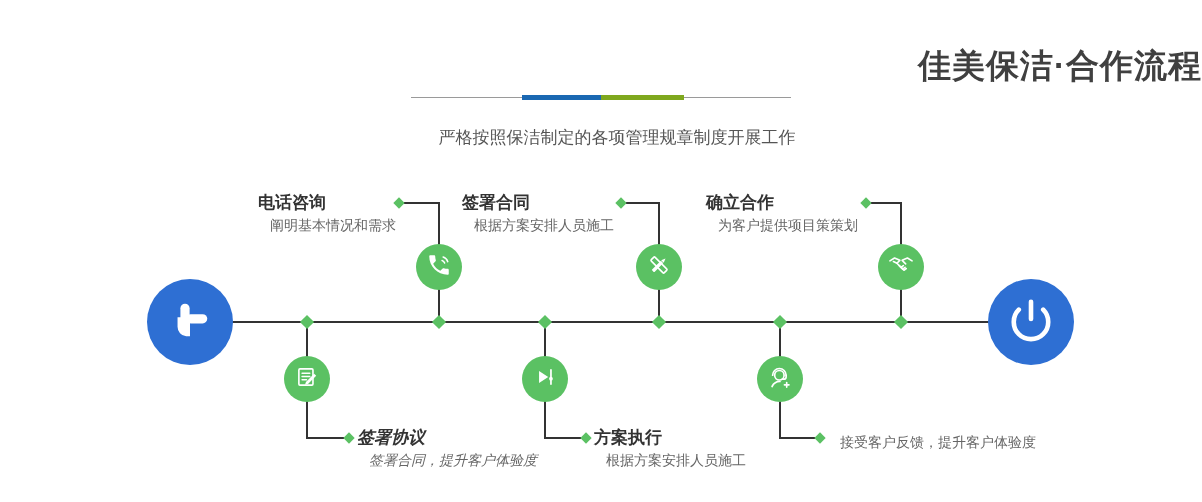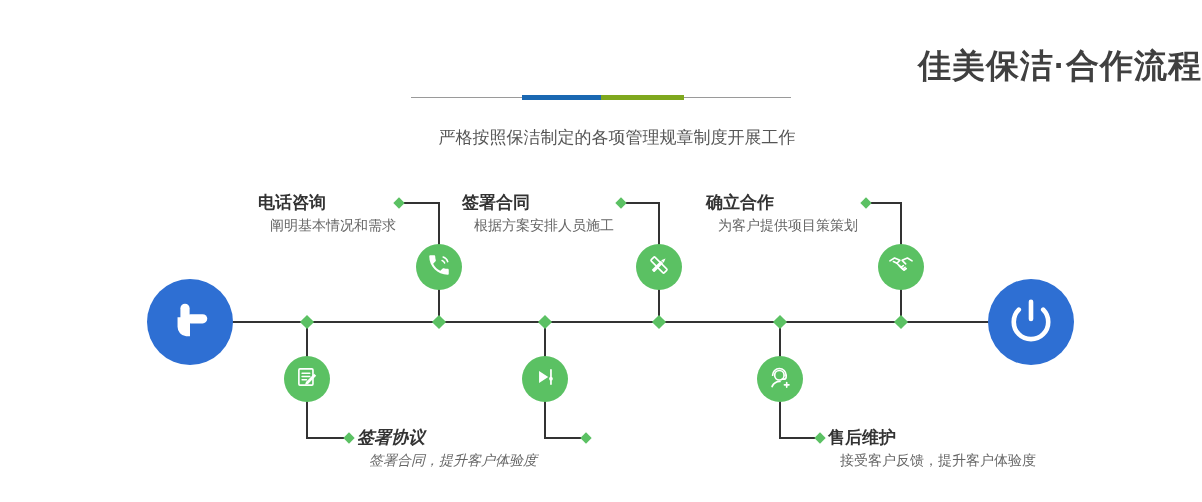--- a/index.html
+++ b/index.html
@@ -188,18 +188,21 @@
   </div>
   <div class="lbl lbl-right" style="right:344px;top:194px;">
     <div class="t">确立合作</div>
     <div class="d">为客户提供项目策策划</div>
   </div>
 
   <div class="lbl lbl-left" style="left:357px;top:429px;font-style:italic;">
     <div class="t">签署协议</div>
     <div class="d">签署合同，提升客户体验度</div>
   </div>
+  <div class="lbl lbl-left" style="left:594px;top:429px;">
+    <div class="t">方案执行</div>
+    <div class="d">根据方案安排人员施工</div>
+  </div>
   <div class="lbl lbl-left" style="left:828px;top:429px;">
-    <div class="t">售后维护</div>
     <div class="d">接受客户反馈，提升客户体验度</div>
   </div>
 
 </div>
 
 </body></html>

